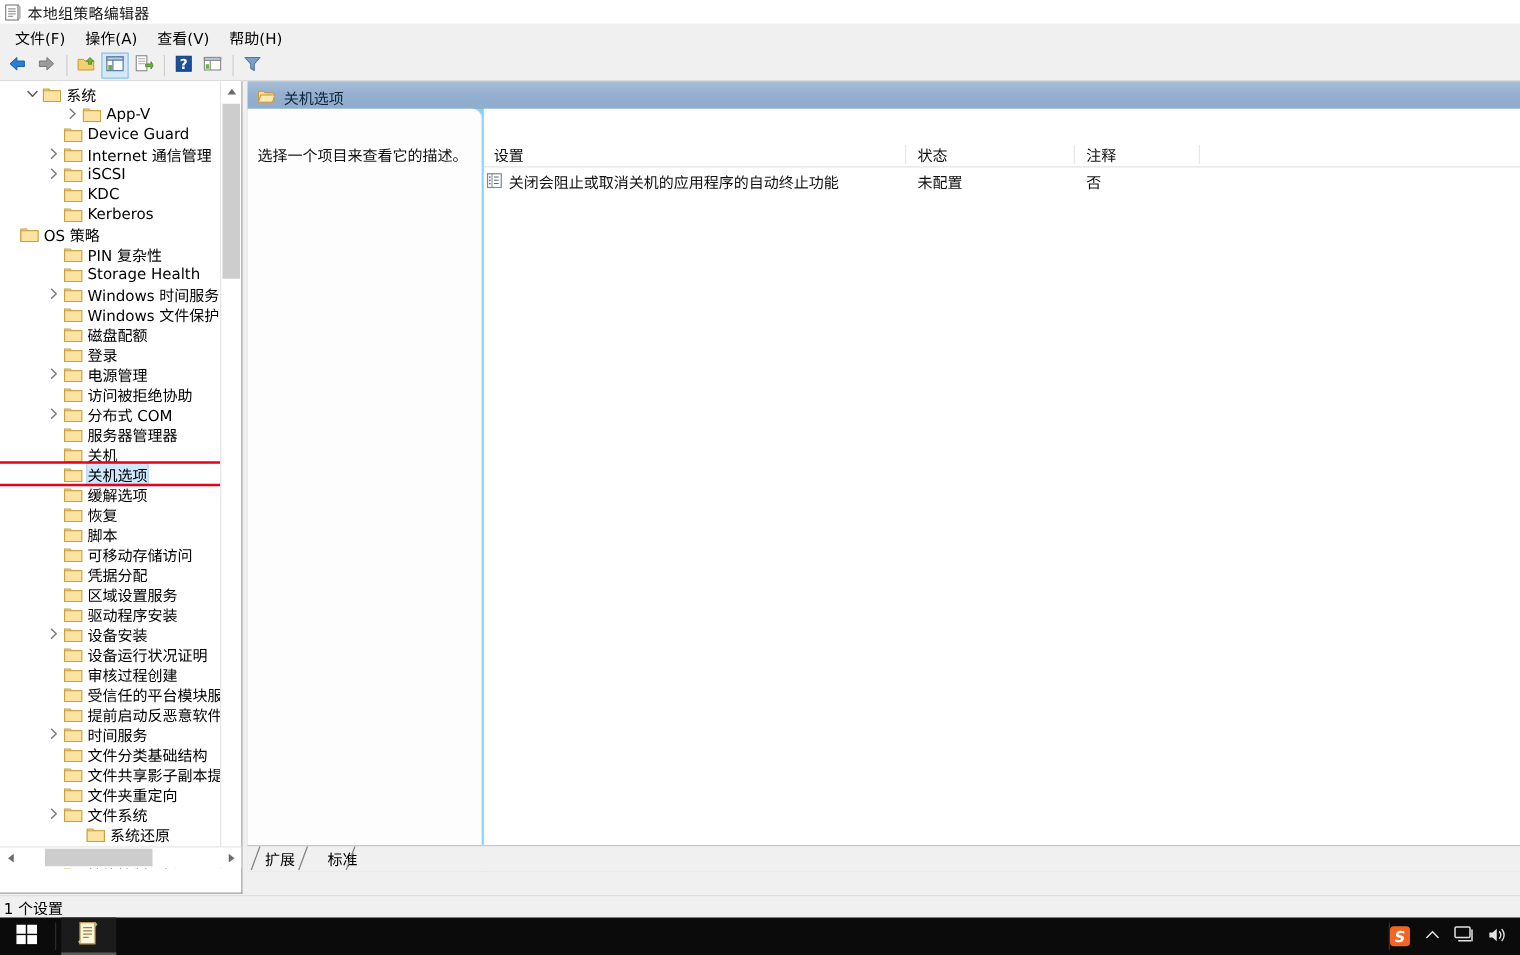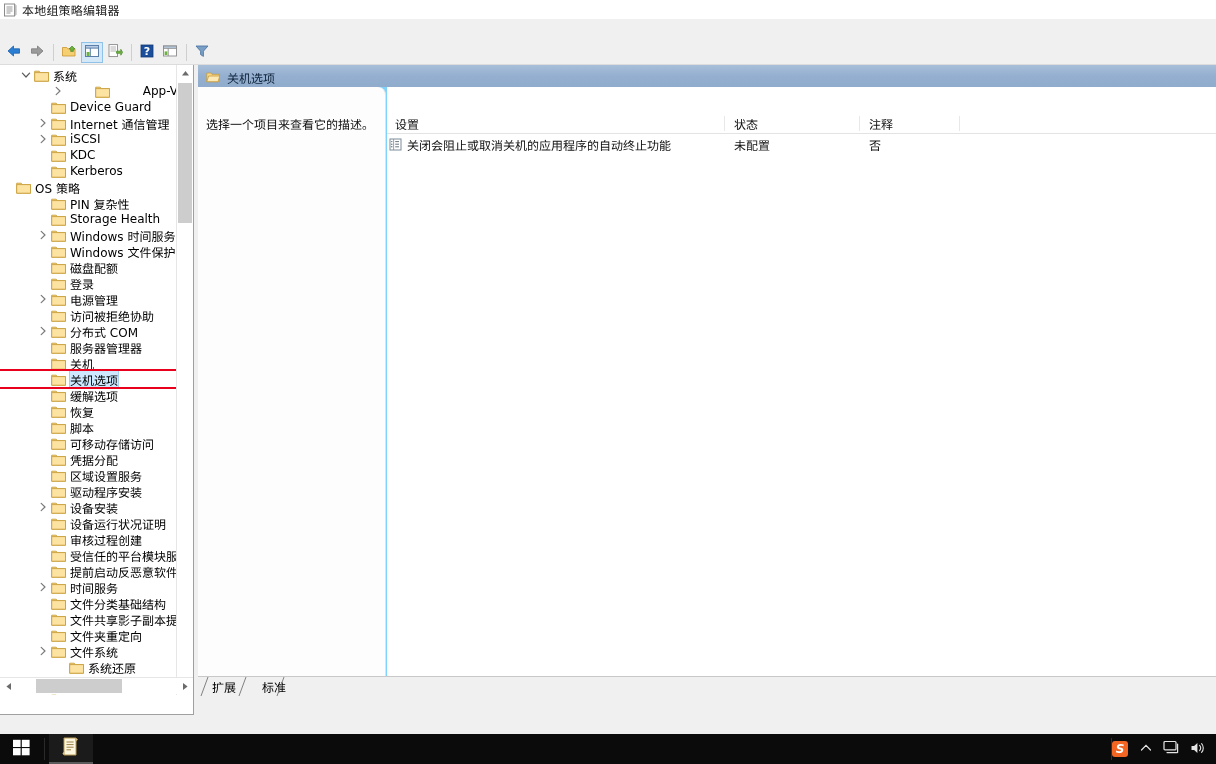--- a/index.html
+++ b/index.html
@@ -245,20 +245,26 @@
         <path d="M11.5 1 L11.5 13 L13 11.5 L13 2.5 Z" fill="#d9d9d9" stroke="#8b8b8b" stroke-width="0.7"></path>
         <line x1="3.5" y1="4" x2="9.5" y2="4" stroke="#999" stroke-width="1"></line>
         <line x1="3.5" y1="6" x2="9.5" y2="6" stroke="#999" stroke-width="1"></line>
         <line x1="3.5" y1="8" x2="9.5" y2="8" stroke="#999" stroke-width="1"></line>
         <line x1="3.5" y1="10" x2="7.5" y2="10" stroke="#999" stroke-width="1"></line>
       </svg>
     </span>
     <span class="title-text">本地组策略编辑器</span>
   </div>
 
+  <div class="menubar">
+    <div class="menu-item">文件(F)</div>
+    <div class="menu-item">操作(A)</div>
+    <div class="menu-item">查看(V)</div>
+    <div class="menu-item">帮助(H)</div>
+  </div>
 
   <div class="toolbar">
     <div class="tb-btn">
       <span>
         <svg width="16" height="16" viewBox="0 0 16 16">
           <path d="M7.5 3 L2 8 L7.5 13 L7.5 10.2 L13.5 10.2 L13.5 5.8 L7.5 5.8 Z" fill="#2a7fd4" stroke="#1a5fa8" stroke-width="0.8" stroke-linejoin="round"></path>
         </svg>
       </span>
     </div>
     <div class="tb-btn">
@@ -339,21 +345,21 @@
                 </svg>
               </span>
               <span class="fico">
                 <svg width="15" height="13" viewBox="0 0 15 13">
                   <path d="M0.7 2.2 h4.5 l1.2 1.4 h8.1 v8.6 h-13.8 z" fill="#fcd889" stroke="#c9a040" stroke-width="0.9"></path>
                   <path d="M0.7 3.6 h13.8 v8.6 h-13.8 z" fill="#fce3a2" stroke="#c9a040" stroke-width="0.9"></path>
                 </svg>
               </span>
               <span class="tlabel">系统</span>
             </div>
-            <div class="tree-row" style="padding-left: 50px; justify-content: space-between;">
+            <div class="tree-row" style="padding-left: 50px;">
               <span class="twisty">
                 <svg width="8" height="10" viewBox="0 0 8 10">
                   <path d="M2.2 1.4 L6 5 L2.2 8.6" stroke="#7a7a7a" stroke-width="1.2" fill="none" stroke-linecap="round" stroke-linejoin="round"></path>
                 </svg>
               </span>
               <span class="fico">
                 <svg width="15" height="13" viewBox="0 0 15 13">
                   <path d="M0.7 2.2 h4.5 l1.2 1.4 h8.1 v8.6 h-13.8 z" fill="#fcd889" stroke="#c9a040" stroke-width="0.9"></path>
                   <path d="M0.7 3.6 h13.8 v8.6 h-13.8 z" fill="#fce3a2" stroke="#c9a040" stroke-width="0.9"></path>
                 </svg>
@@ -872,20 +878,23 @@
             <svg width="9" height="19" viewBox="0 0 9 19">
                 <path d="M8 0 L1 19" stroke="#808080" stroke-width="1" fill="none"></path>
               </svg>
           </div>
         </div>
 
       </div>
     </div>
   </div>
 
+  <div class="statusbar">
+    <span>1 个设置</span>
+  </div>
 
   <div class="taskbar">
     <div class="start-btn">
       <span>
         <svg width="17" height="17" viewBox="0 0 17 17">
           <rect x="0" y="0.8" width="7.6" height="7.2" fill="#ffffff"></rect>
           <rect x="8.8" y="0.8" width="7.8" height="7.2" fill="#ffffff"></rect>
           <rect x="0" y="9.1" width="7.6" height="7.2" fill="#ffffff"></rect>
           <rect x="8.8" y="9.1" width="7.8" height="7.2" fill="#ffffff"></rect>
         </svg>

